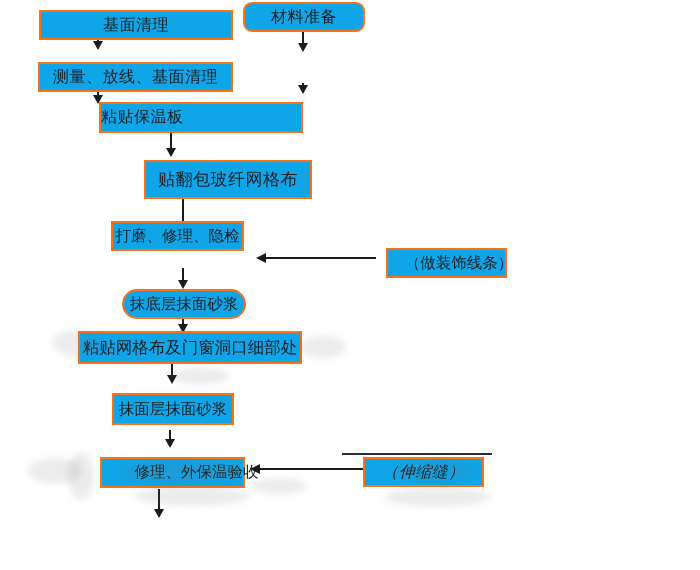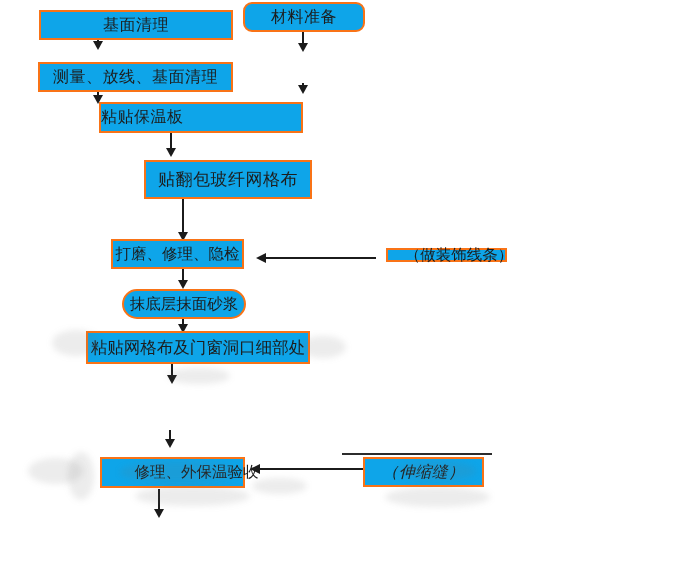--- a/index.html
+++ b/index.html
@@ -83,28 +83,29 @@
 
   <div class="node" style="left:243px; top:2px; width:122px; height:30px;border-radius:9px;">材料准备</div>
 
   <div class="node" style="left:38px; top:62px; width:195px; height:30px;">测量、放线、基面清理</div>
 
 
   <div class="node padleft" style="left:99px; top:102px; width:204px; height:31px;">粘贴保温板</div>
 
   <div class="node" style="left:100px; top:160px; width:168px; height:39px; font-size:17px;margin-left:44px;">贴翻包玻纤网格布</div>
 
-  <div class="node tight" style="left:111px; top:239px; width:133px; height:30px;">打磨、修理、隐检</div>
+  <div class="node tight" style="left:111px; top:221px; width:133px; height:30px;">打磨、修理、隐检</div>
 
-  <div class="node tight" style="left:386px; top:248px; width:121px; height:14px;padding-left:25px;">（做装饰线条）</div>
+  <div class="node tight" style="left:386px; top:248px; width:121px; height:30px;padding-left:25px;">（做装饰线条）</div>
 
   <div class="node tight" style="left:122px; top:289px; width:124px; height:30px;border-radius:15px;">抹底层抹面砂浆</div>
 
-  <div class="node tight" style="left:86px; top:331px; width:224px; height:33px; font-size:16.5px;">粘贴网格布及门窗洞口细部处</div>
+  <div class="node tight" style="left:78px; top:331px; width:224px; height:33px; font-size:16.5px;">粘贴网格布及门窗洞口细部处</div>
 
+  <div class="node tight" style="left:112px; top:393px; width:122px; height:32px;">抹面层抹面砂浆</div>
 
   <div class="node tight" style="left:100px; top:457px; width:145px; height:31px;padding-left:48px;">修理、外保温验收</div>
 
   <div class="node" style="left:363px; top:457px; width:121px; height:30px;font-style:italic;">（伸缩缝）</div>
 
 
   <div class="varrow" style="left:97px; top:29px; height:12px;"></div>
   <div class="varrow" style="left:97px; top:92px; height:3px;"></div>
   <div class="varrow" style="left:302px; top:32px; height:11px;"></div>
   <div class="varrow" style="left:302px; top:83px; height:2px;"></div>

